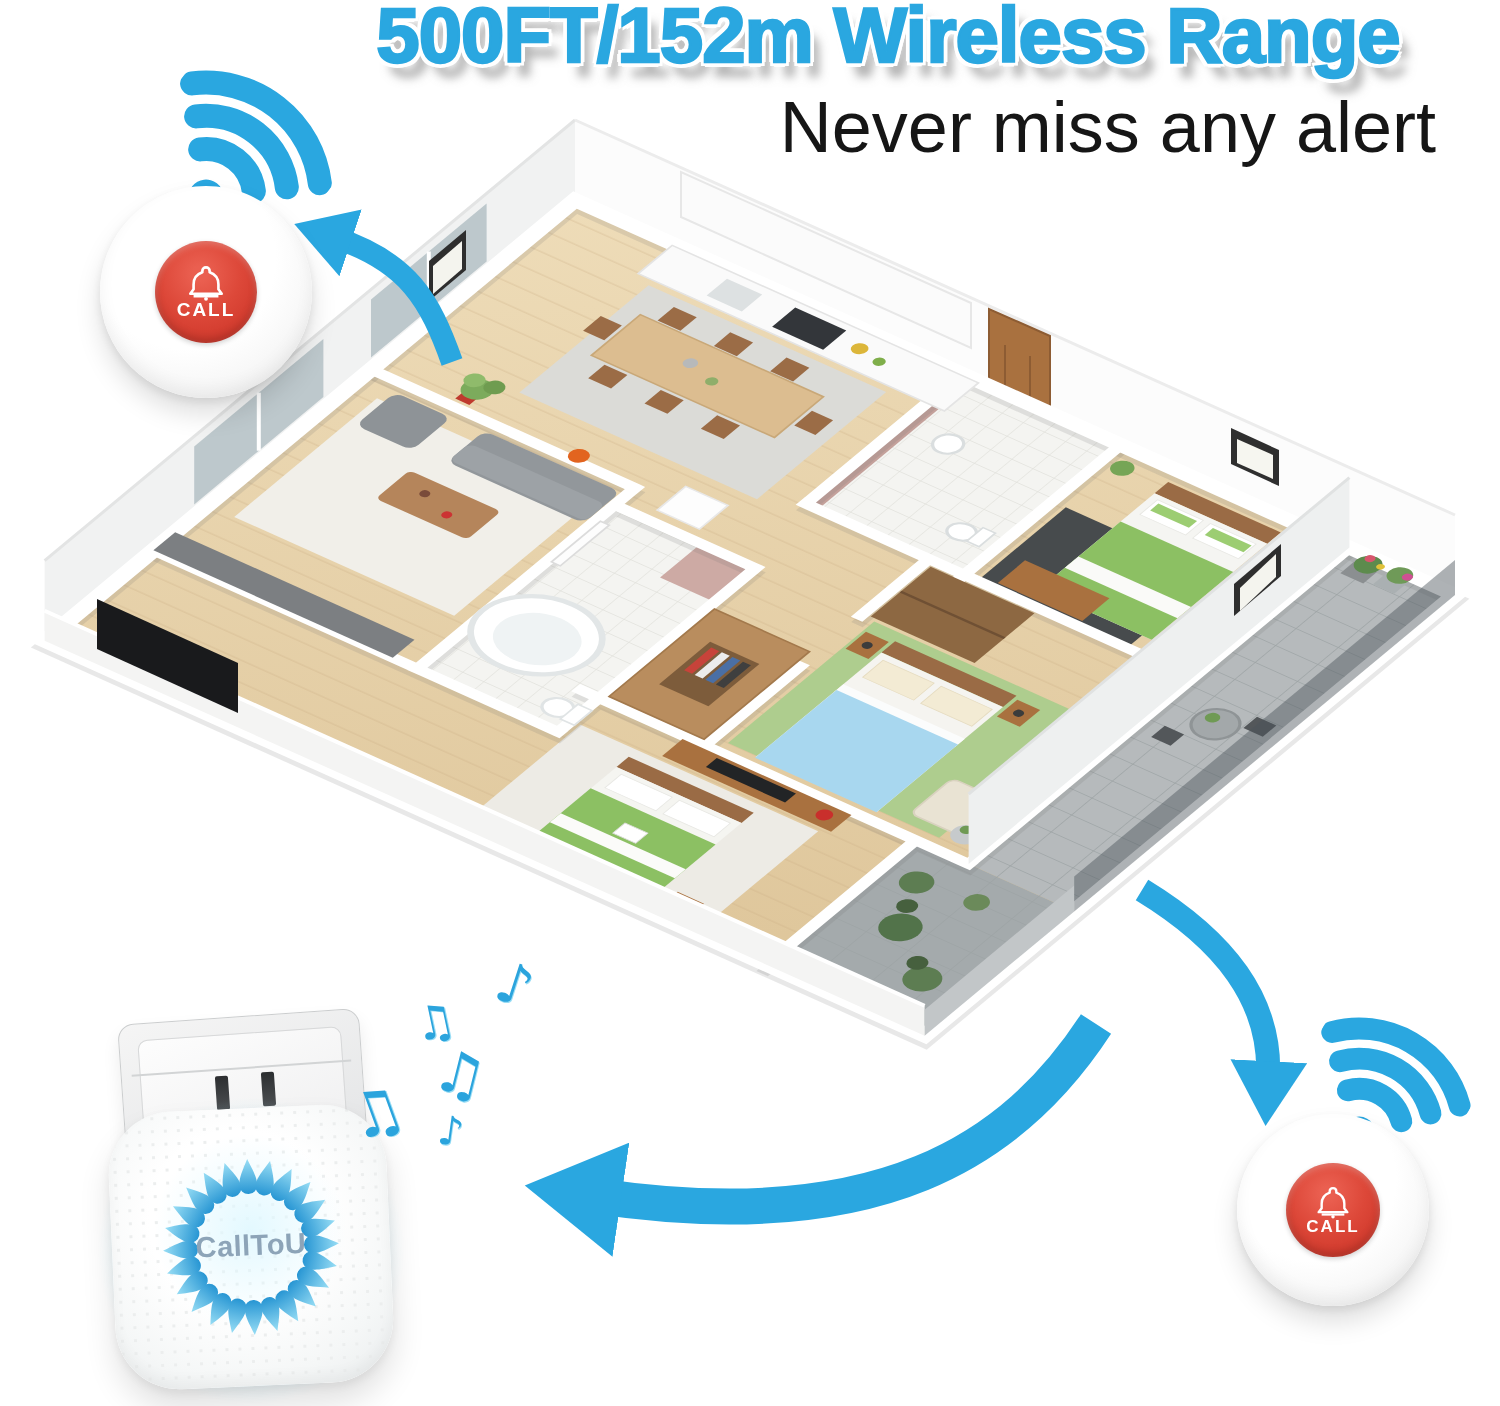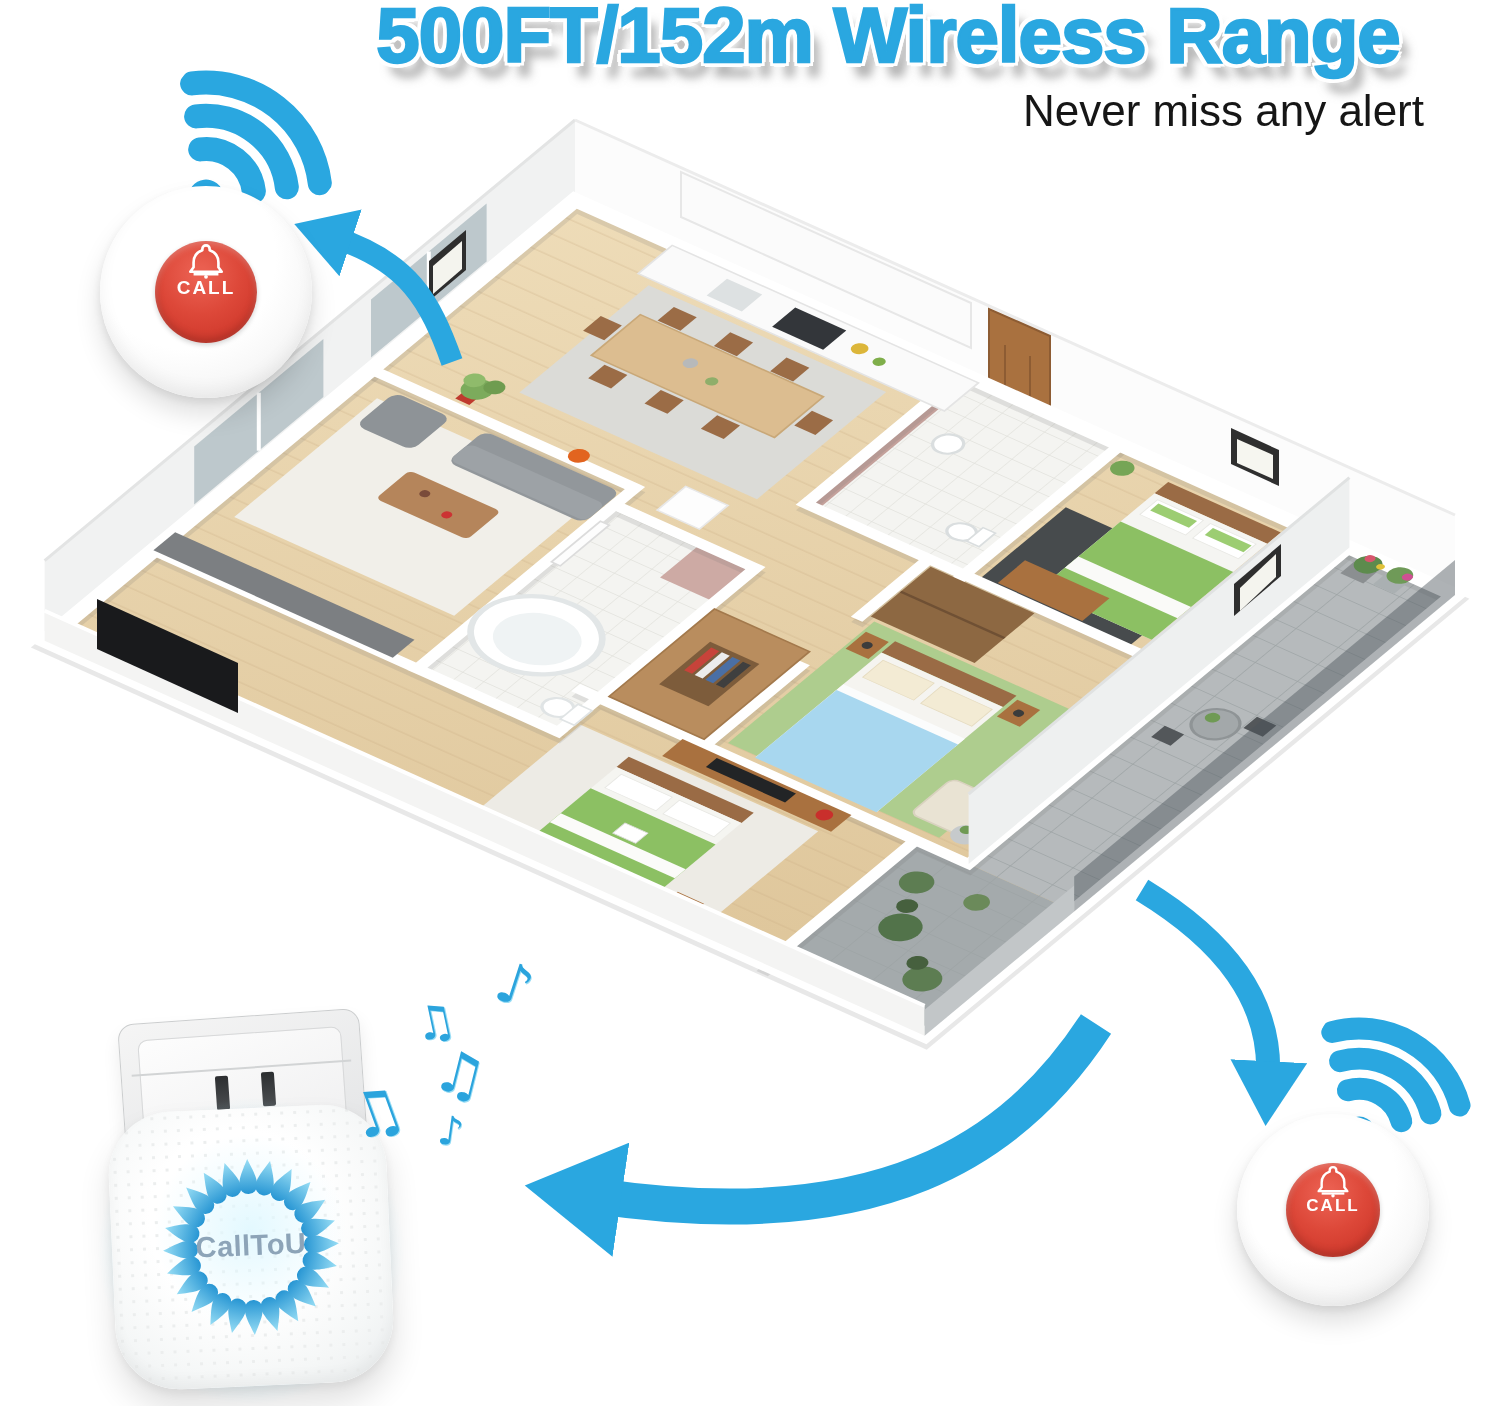--- a/index.html
+++ b/index.html
@@ -12,34 +12,34 @@
     left:318px;top:-10px;width:1140px;text-align:center;
     font-size:78px;font-weight:700;letter-spacing:-1px;color:#2aa7e0;
     -webkit-text-stroke:2.5px #2aa7e0;
     text-shadow:
       -4px -4px 0 #fff, 4px -4px 0 #fff, -4px 4px 0 #fff, 4px 4px 0 #fff,
       -5px 0 0 #fff, 5px 0 0 #fff, 0 -5px 0 #fff, 0 5px 0 #fff,
       10px 15px 10px rgba(115,115,115,.55);
     white-space:nowrap;
   }
   .subtitle{
-    right:76px;top:86px;font-size:44px;font-weight:400;color:#161616;
+    right:64px;top:86px;font-size:72px;font-weight:400;color:#161616;
     letter-spacing:0px;white-space:nowrap;
   }
 
   
   .call-btn{border-radius:50%;
     background:radial-gradient(circle at 40% 34%,#ffffff 48%,#f6f6f6 72%,#e9e9e9 92%,#e2e2e2 100%);
     box-shadow:0 16px 26px rgba(0,0,0,.13), 0 4px 8px rgba(0,0,0,.08), inset 0 -8px 16px rgba(0,0,0,.05);
     display:flex;align-items:center;justify-content:center;}
   .call-btn .red{
     border-radius:50%;position:relative;
     background:radial-gradient(circle at 44% 32%,#ea5f50 8%,#dd4839 45%,#cf382b 80%,#c43328 100%);
     box-shadow:inset 0 3px 6px rgba(255,255,255,.25), inset 0 -4px 8px rgba(0,0,0,.18), 0 2px 5px rgba(0,0,0,.18);
-    display:flex;flex-direction:column;align-items:center;}
+    display:flex;flex-direction:column;align-items:center;justify-content:center;}
   .call-btn .call-label{color:#ffffff;font-weight:700;letter-spacing:2px;margin-top:-2px;}
 
   
   .outlet{
     left:126px;top:1016px;width:240px;height:262px;border-radius:16px;
     transform:rotate(-4deg);
     background:linear-gradient(160deg,#f5f5f5 0%,#e6e7e8 55%,#d6d8d9 100%);
     border:1px solid #cbcdce;
     box-shadow:0 10px 18px rgba(0,0,0,.08);}
   .outlet .panel{position:absolute;left:18px;top:16px;right:18px;bottom:16px;border-radius:10px;

